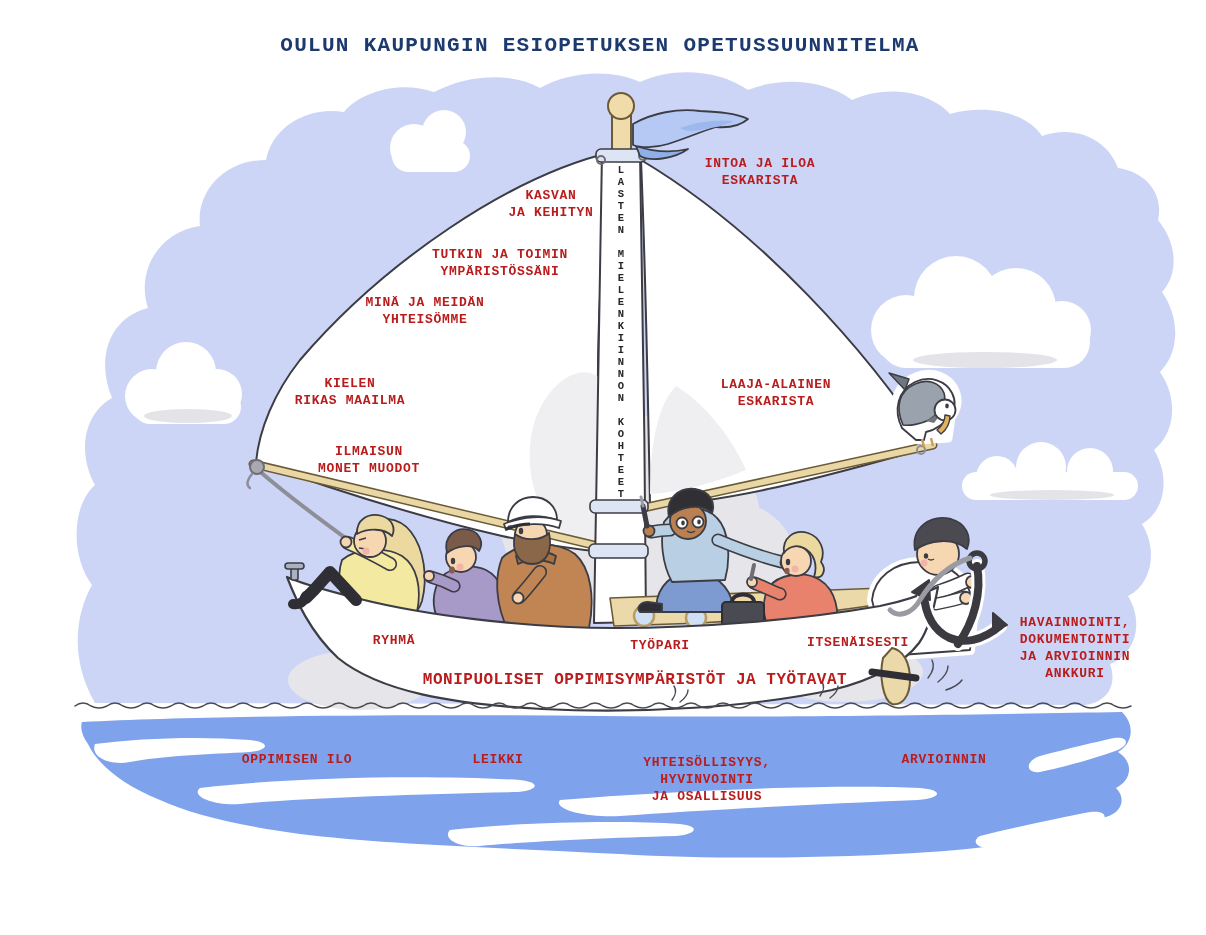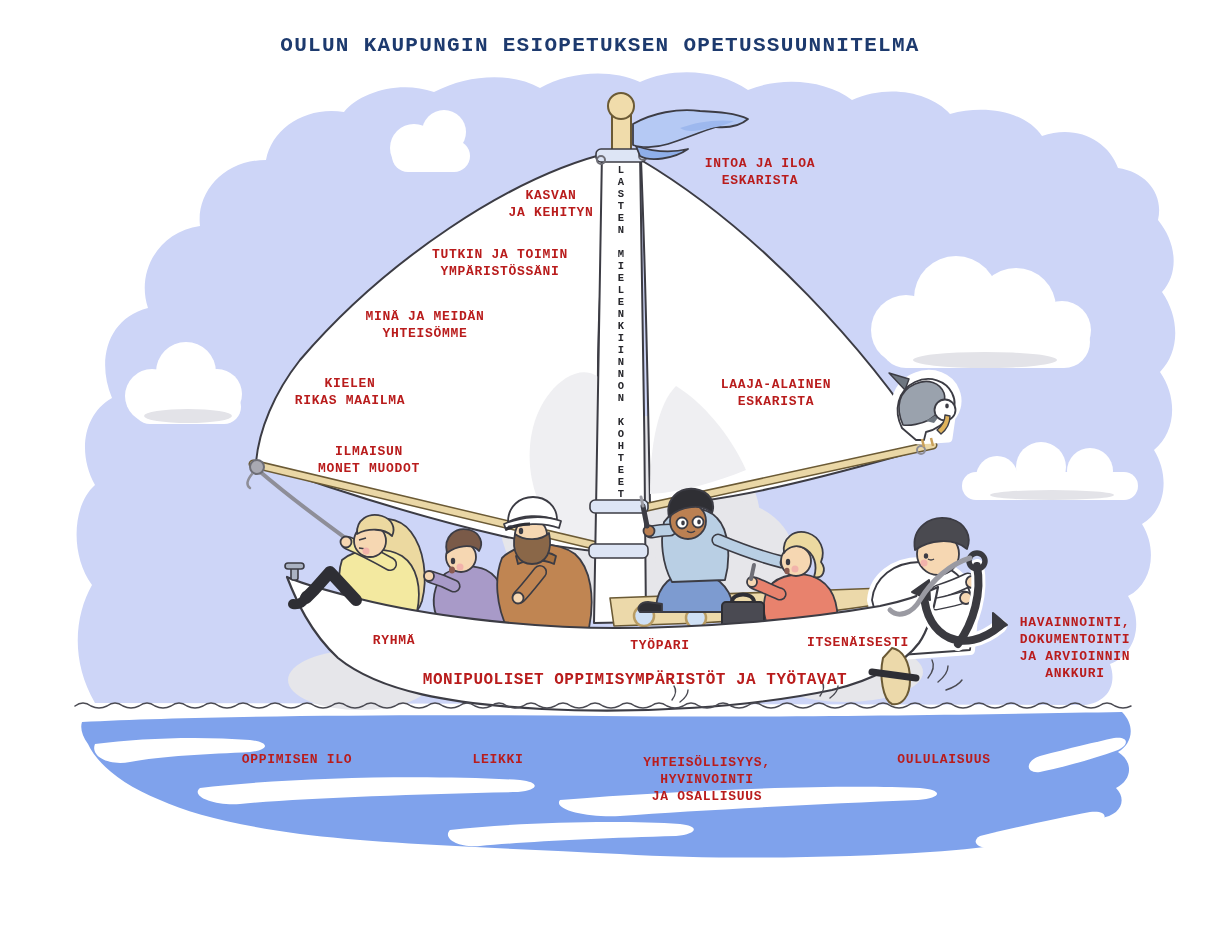--- a/index.html
+++ b/index.html
@@ -323,21 +323,21 @@
     <path d="M 672 700 q 6 -8 2 -14 M 680 702 q 8 -6 8 -12"></path>
   </g>
 </svg>
 
 <div class="title" style="left:600px;top:45px">OULUN KAUPUNGIN ESIOPETUKSEN OPETUSSUUNNITELMA</div>
 
 <div class="label" style="left:551px;top:205px">KASVAN
 JA KEHITYN</div>
 <div class="label" style="left:500px;top:264px">TUTKIN JA TOIMIN
 YMPÄRISTÖSSÄNI</div>
-<div class="label" style="left:425px;top:326px">MINÄ JA MEIDÄN
+<div class="label" style="left:425px;top:312px">MINÄ JA MEIDÄN
 YHTEISÖMME</div>
 <div class="label" style="left:350px;top:393px">KIELEN
 RIKAS MAAILMA</div>
 <div class="label" style="left:369px;top:461px">ILMAISUN
 MONET MUODOT</div>
 
 <div class="label" style="left:760px;top:173px">INTOA JA ILOA
 ESKARISTA</div>
 <div class="label" style="left:776px;top:394px">LAAJA-ALAINEN
 ESKARISTA</div>
@@ -352,14 +352,14 @@
 <div class="label" style="left:1075px;top:649px">HAVAINNOINTI,
 DOKUMENTOINTI
 JA ARVIOINNIN
 ANKKURI</div>
 
 <div class="label" style="left:297px;top:760px">OPPIMISEN ILO</div>
 <div class="label" style="left:498px;top:760px">LEIKKI</div>
 <div class="label" style="left:707px;top:780px">YHTEISÖLLISYYS,
 HYVINVOINTI
 JA OSALLISUUS</div>
-<div class="label" style="left:944px;top:760px">OULULAISUUS</div>
+<div class="label" style="left:944px;top:760px">ARVIOINNIN</div>
 </div>
 
 </body></html>

